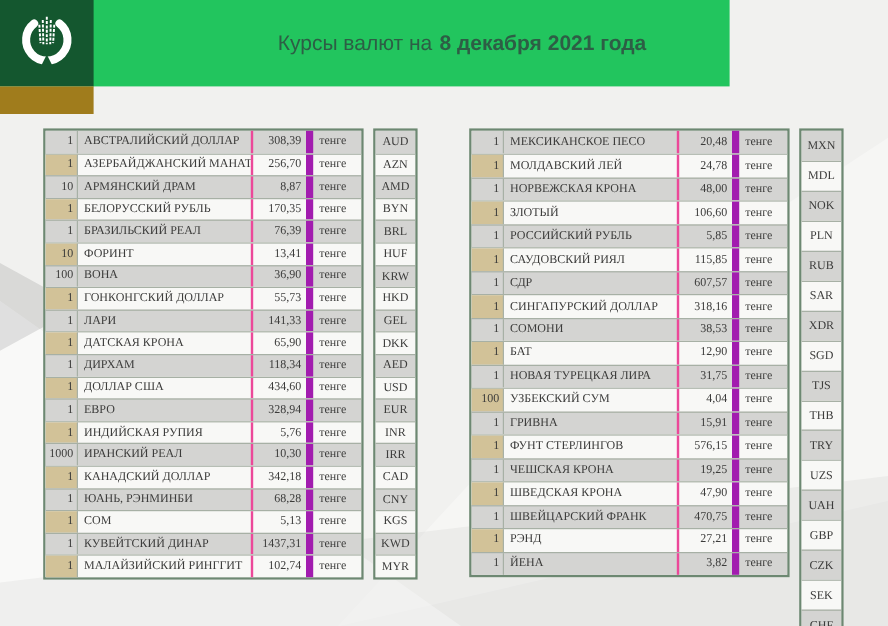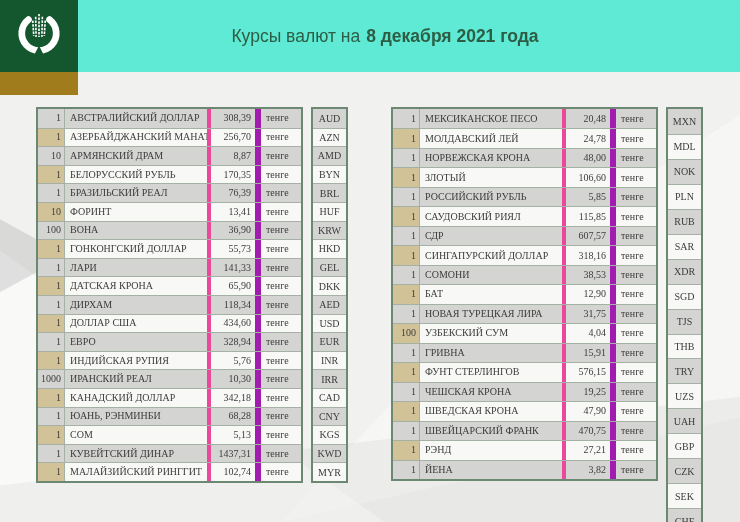--- a/index.html
+++ b/index.html
@@ -11,21 +11,21 @@
   }
   
   .wm { position:absolute; inset:0; pointer-events:none; }
   .wm div { position:absolute; inset:0; }
   .wm .tri-light1 { background:rgba(255,255,255,0.55); clip-path:polygon(0 48%, 52% 100%, 0 100%); }
   .wm .tri-light2 { background:rgba(255,255,255,0.35); clip-path:polygon(100% 22%, 100% 80%, 38% 100%, 72% 48%); }
   .wm .tri-dark1  { background:rgba(70,70,70,0.14);  clip-path:polygon(0 42%, 9% 49%, 0 56%); }
   .wm .tri-dark2  { background:rgba(110,110,110,0.07); clip-path:polygon(0 93%, 100% 76%, 100% 100%, 0 100%); }
 
   
-  .header { position:absolute; top:0; left:0; width:740px; height:72px; background:#5eead4; }
+  .header { position:absolute; top:0; left:0; width:608px; height:72px; background:#22c55e; }
   .logo-box { position:absolute; top:0; left:0; width:78px; height:72px; background:#14572f;
               display:flex; align-items:center; justify-content:center; z-index:3; }
   .gold-bar { position:absolute; top:72px; left:0; width:78px; height:23px; background:#a07c1c; z-index:3; }
   .title { position:absolute; top:0; left:78px; width:662px; height:72px;
            display:flex; align-items:center; justify-content:center;
            font-family:"Liberation Sans", sans-serif; font-size:17.5px; color:#2d5e45;
            padding-right:48px; box-sizing:border-box; }
   .title .reg { font-weight:400; margin-right:6px; }
   .title .bold { font-weight:700; }
 
@@ -46,21 +46,21 @@
   #code-right { left:666px; top:107px; height:478px; }
 
   .trow { display:grid; grid-template-columns:27px 1fr 50px 40px; }
   .trow + .trow { border-top:1px solid #a7b0a5; }
   .ccell + .ccell { border-top:1px solid #a7b0a5; }
   .odd  { background:#d4d4d2; }
   .even { background:#f8f8f6; }
   .cell { font-size:10px; line-height:1; display:flex; align-items:center; overflow:hidden; white-space:nowrap; }
   .cell.qty  { justify-content:flex-end; padding-right:3px; border-right:1px solid #a7b0a5; }
   .even .cell.qty { background:#d2c298; }
-  .cell.name { justify-content:flex-start; padding-left:5px; border-right:4px solid #ec4899; }
+  .cell.name { justify-content:flex-start; padding-left:5px; border-right:2px solid #ec4899; }
   .cell.rate { justify-content:flex-end; padding-right:4px; border-right:6px solid #a21caf; }
   .cell.unit { justify-content:flex-start; padding-left:5px; }
   .ccell { font-size:10px; display:flex; align-items:center; justify-content:center; }
 </style>
 </head>
 <body>
 
 <div class="page">
 
   <div class="wm">

